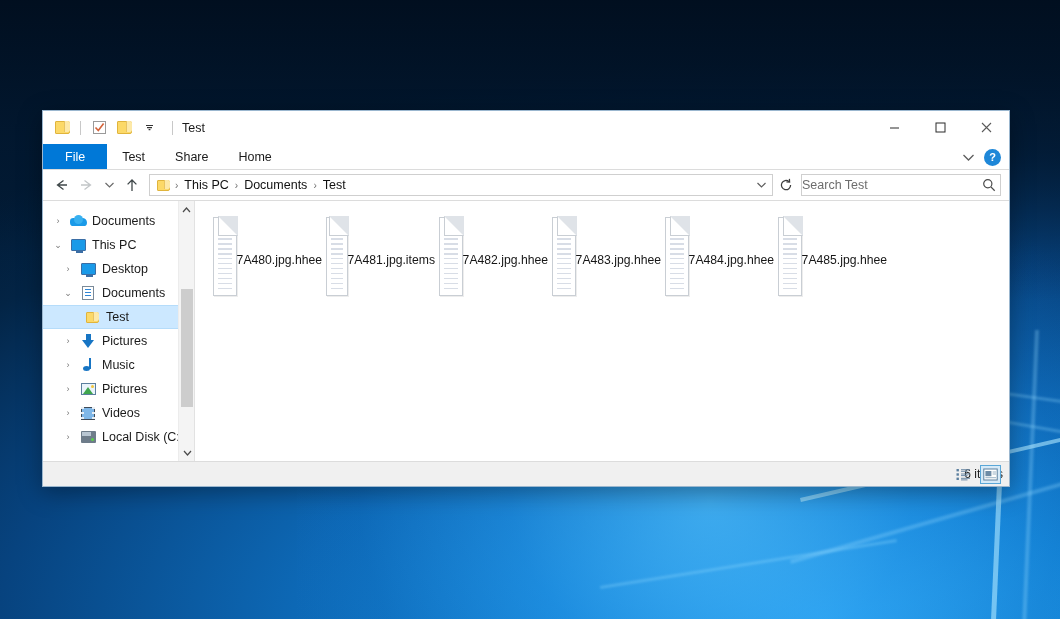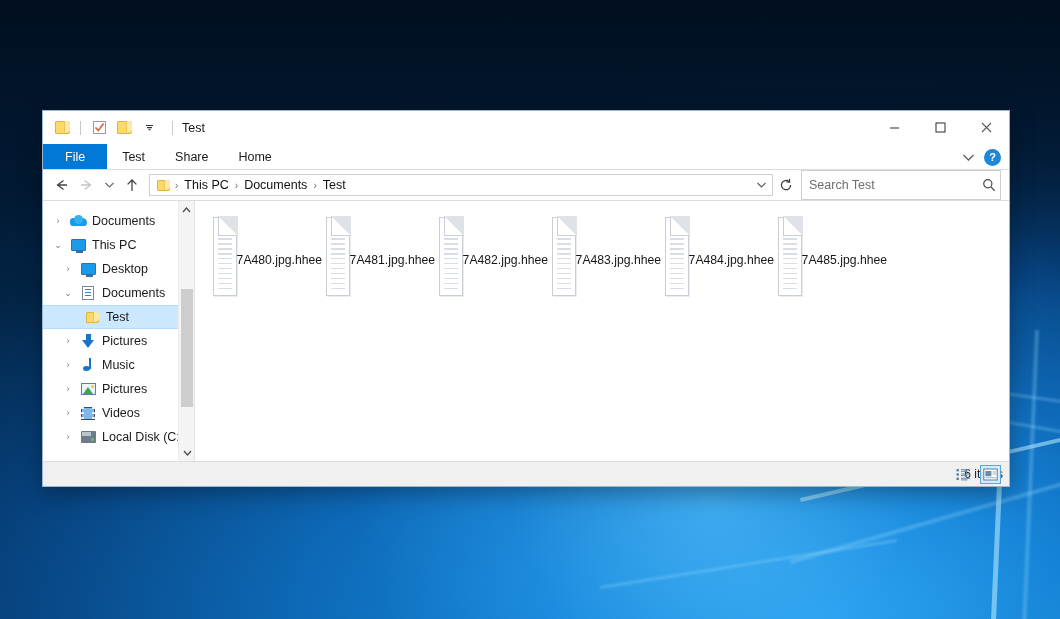--- a/index.html
+++ b/index.html
@@ -144,23 +144,23 @@
     margin-left: 3px;
     min-width: 0;
   }
   .crumbs { display: flex; align-items: center; flex: 1 1 auto; gap: 0; min-width: 0; }
   .crumb { font-size: 12.5px; color: #111; padding: 0 5px; white-space: nowrap; }
   .csep { color: #707070; font-size: 10px; padding: 0 1px; }
   .crumb-folder { padding: 0 4px 0 2px; display: flex; align-items: center; }
   .crumb-drop { width: 18px; display:flex; align-items:center; justify-content:center; color:#555; }
   .refresh { width: 22px; height: 22px; display: flex; align-items: center; justify-content: center; color: #3c3c3c; border:1px solid transparent;}
   .searchbox {
-    width: 200px; height: 30px; margin-left: 2px;
+    width: 200px; height: 22px; margin-left: 2px;
     border: 1px solid #cfcfcf; background: #fff;
-    display: flex; align-items: center; padding: 0 4px 0 7px;
+    display: flex; align-items: center; padding: 0 4px 0 0;
   }
   .searchbox input {
     border: 0; outline: 0; flex: 1 1 auto; font-size: 12.5px;
     color: #333; font-family: "Liberation Sans", sans-serif; background: transparent;
   }
   .searchbox input::placeholder { color: #6d6d6d; }
 
   
   .body { flex: 1 1 auto; display: flex; min-height: 0; border-top: 1px solid #dcdcdc; }
 
@@ -541,21 +541,21 @@
           <div class="fname">7A480.jpg.hhee</div>
         </div>
 
         <div class="fileitem">
           <div class="docicon">
             <div class="page"></div>
               <div class="lines"></div>
               <div class="foldbg"></div>
               <div class="fold"></div>
           </div>
-          <div class="fname">7A481.jpg.hhee</div>
+          <div class="fname">7A481.jpg.items</div>
         </div>
 
         <div class="fileitem">
           <div class="docicon">
             <div class="page"></div>
               <div class="lines"></div>
               <div class="foldbg"></div>
               <div class="fold"></div>
           </div>
           <div class="fname">7A482.jpg.hhee</div>

